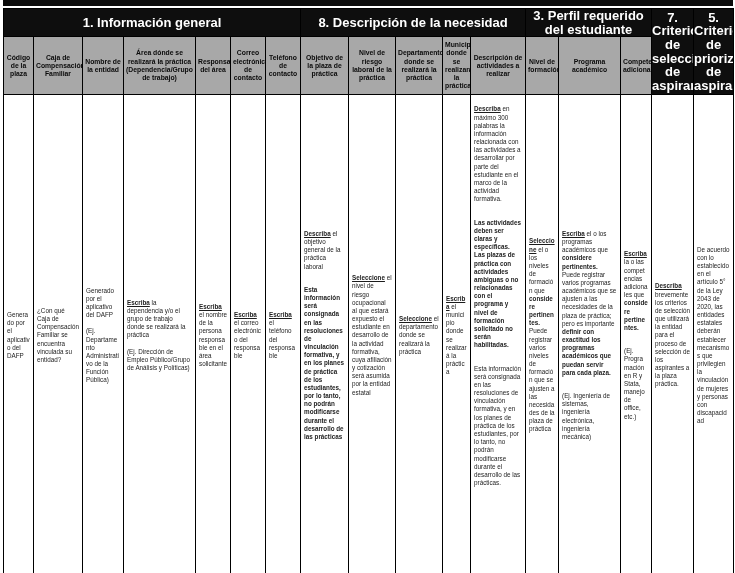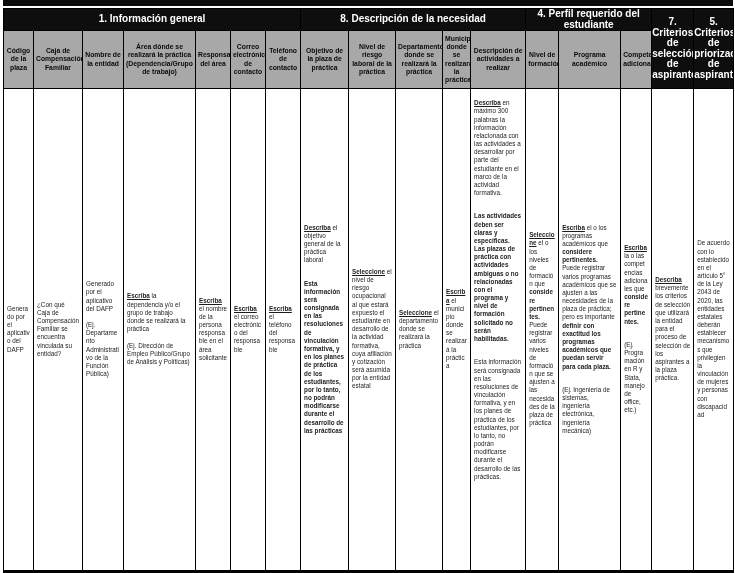--- a/index.html
+++ b/index.html
@@ -21,21 +21,21 @@
   }
   table.grid th, table.grid td {
     border:1px solid #000;
     padding:0;
     overflow:hidden;
   }
   
   tr.secrow th {
     background:#0e0e0e;
     color:#fff;
-    font-size:10px;
+    font-size:13px;
     font-weight:bold;
     height:14px;
     text-align:center;
     vertical-align:middle;
     line-height:1.05;
   }
   
   tr.hdrrow th {
     background:#a8a8a8;
     color:#0a0a0a;
@@ -101,21 +101,21 @@
         <col style="width:62px">
         <col style="width:31px">
       <col style="width:42px">
         <col style="width:40px">
     </colgroup>
 
     <tbody>
         <tr class="secrow">
       <th colspan="7">1. Información general</th>
       <th colspan="5">8. Descripción de la necesidad</th>
-      <th colspan="3">4. Perfil requerido del estudiante</th>
+      <th colspan="3">3. Perfil requerido del estudiante</th>
       <th rowspan="2" class="crit">7. Criterios de selección de aspirantes</th>
       <th rowspan="2" class="crit">5. Criterios de priorización de aspirantes</th>
     </tr>
 
     <tr class="hdrrow">
       <th>Código de la plaza</th>
       <th>Caja de Compensación Familiar</th>
       <th>Nombre de la entidad</th>
       <th>Área dónde se realizará la práctica (Dependencia/Grupo de trabajo)</th>
       <th>Responsable del área</th>

